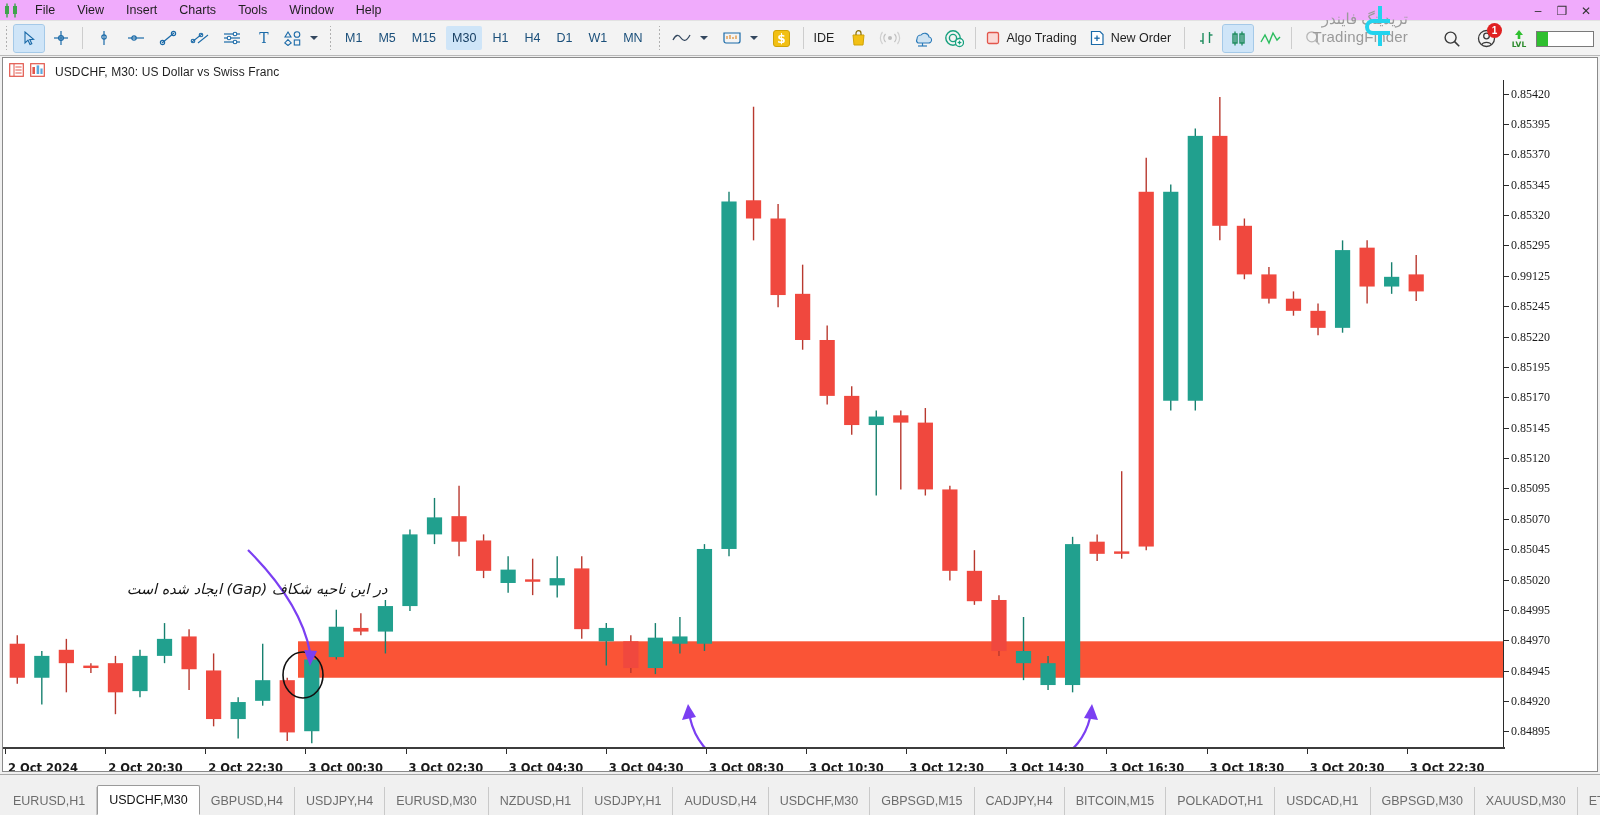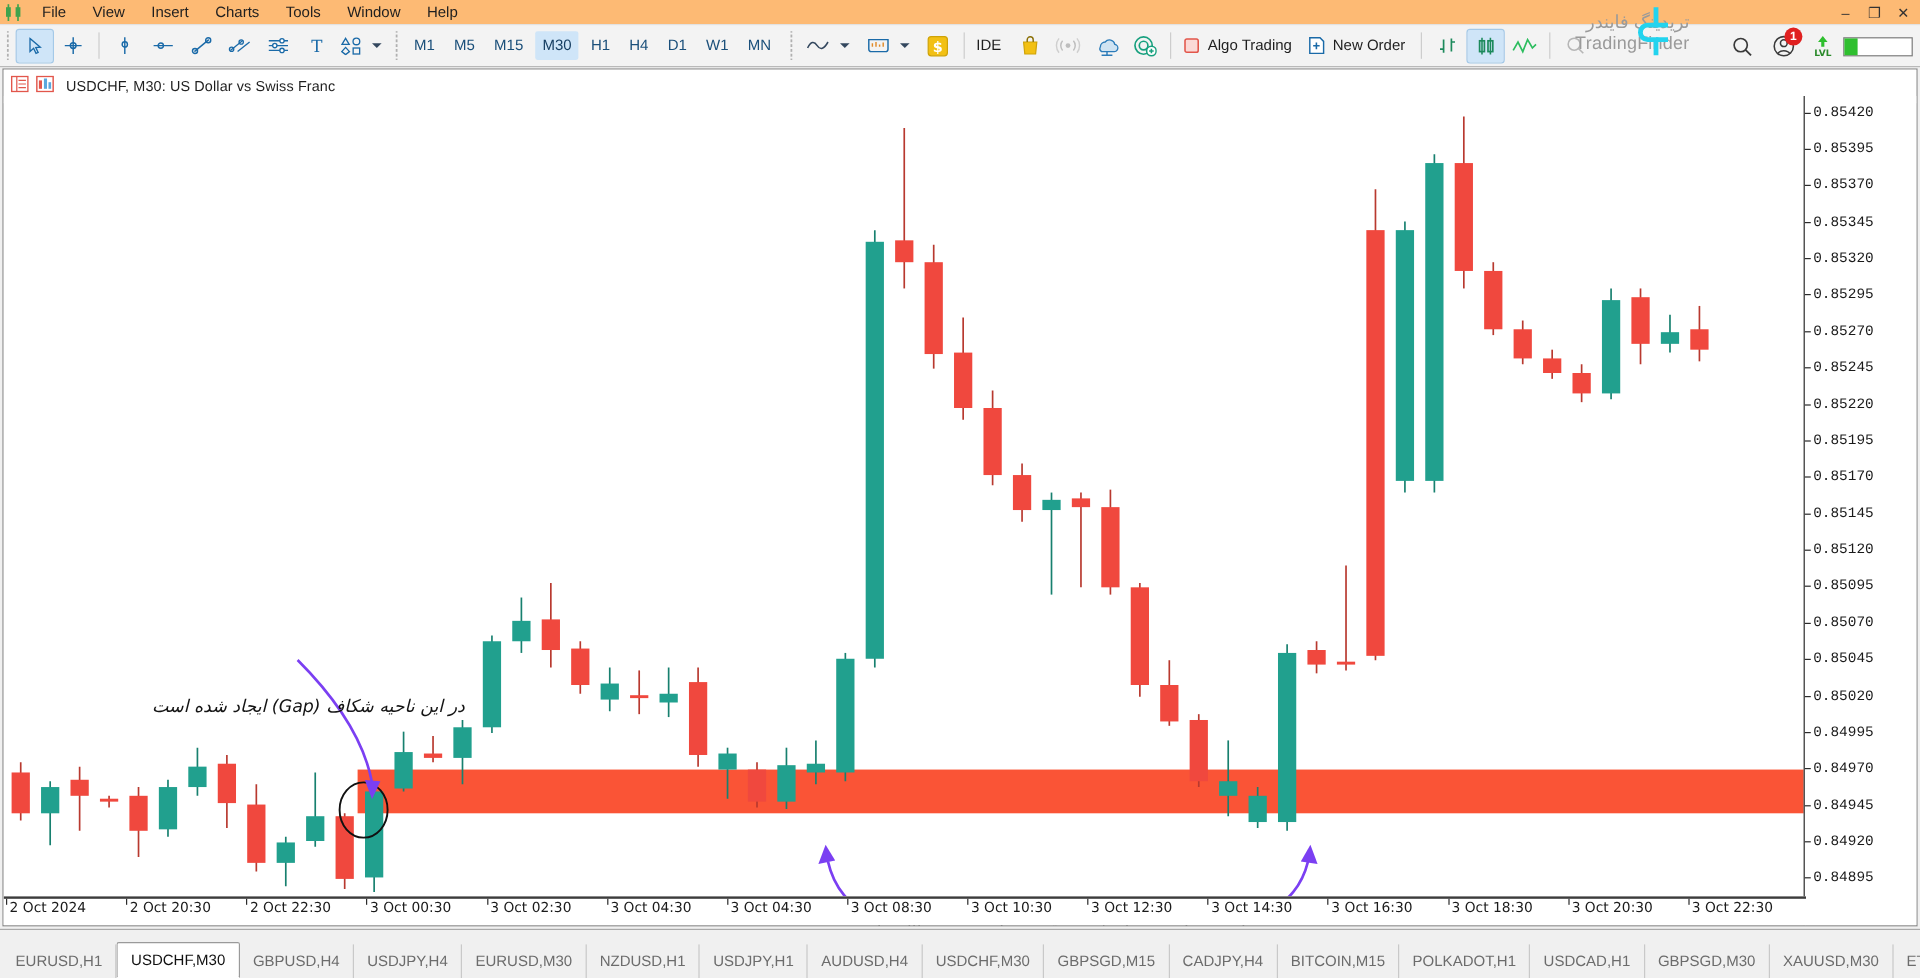--- a/index.html
+++ b/index.html
@@ -9,21 +9,21 @@
     overflow: hidden;
     background: #ffffff;
     font-family: "Liberation Sans", sans-serif;
     -webkit-font-smoothing: antialiased;
   }
   #app { position: relative; width: 1600px; height: 815px; background: #f0f0f0; }
 
   
   .menubar {
     position: absolute; top: 0; left: 0; width: 1600px; height: 21px;
-    background: #fdba74; display: flex; align-items: center;
+    background: #f0abfc; display: flex; align-items: center;
     border-bottom: 1px solid #e2e2e2;
   }
   .app-logo { width: 24px; height: 21px; display: flex; align-items: center; justify-content: center; }
   .menu-item {
     font-size: 12.5px; color: #1f1f1f; padding: 2px 11px; line-height: 17px;
     white-space: nowrap;
   }
 
   
   .wincaption { position: absolute; right: 2px; top: 0; display: flex; height: 21px; align-items: center; }
@@ -91,31 +91,31 @@
   .plot {
     position: absolute; top: 22px; left: 0; right: 0; bottom: 0; background: #fff;
   }
   
   .price-axis {
     position: absolute; top: 0; right: 0; width: 94px; height: 691px;
     border-left: 1px solid #2b2b2b; background: #fff;
   }
   .p-tick { position: absolute; left: 0; width: 100%; height: 0; }
   .p-tick i { position: absolute; left: 0; top: -1px; width: 5px; height: 1px; background: #2b2b2b; }
-  .p-tick span { position: absolute; left: 7px; top: -8px; font-size: 12px; color: #1a1a1a; font-family: Liberation Mono, monospace; }
+  .p-tick span { position: absolute; left: 7px; top: -8px; font-size: 12px; color: #1a1a1a; font-family: Liberation Serif, serif; }
 
   
   .time-axis {
     position: absolute; left: 0; bottom: 0; width: 1502px; height: 24px;
     border-top: 2px solid #3c3c3c; background: #fff;
   }
   .t-tick { position: absolute; top: 0; height: 24px; }
   .t-tick i { position: absolute; left: 0; top: 0; width: 1px; height: 5px; background: #2b2b2b; }
-  .t-tick span { position: absolute; left: 3px; top: 0; font-size: 11.5px; color: #1a1a1a;
-      white-space: nowrap; font-family: "DejaVu Sans", sans-serif; }
+  .t-tick span { position: absolute; left: 3px; top: 12px; font-size: 11.5px; color: #1a1a1a;
+      white-space: nowrap; font-family: "DejaVu Sans", sans-serif; font-weight: bold; }
 
   .canvas-area { position: absolute; left: 0; top: 0; width: 1502px; height: 667px; }
   svg.candles { position: absolute; left: 0; top: 0; width: 1502px; height: 667px; }
 
   .annot {
     position: absolute; font-size: 14.5px; color: #141414; direction: rtl; text-align: center;
     line-height: 22px; white-space: pre-line;
     font-family: "DejaVu Sans", sans-serif;
   }
   #annot-gap { left: 104px; top: 498px; width: 300px; font-style: italic; }
@@ -578,21 +578,21 @@
           <div class="p-tick" style="top: 136.073px;">
             <i></i>
             <span>0.85320</span>
           </div>
           <div class="p-tick" style="top: 166.446px;">
             <i></i>
             <span>0.85295</span>
           </div>
           <div class="p-tick" style="top: 196.82px;">
             <i></i>
-            <span>0.85270</span>
+            <span>0.99125</span>
           </div>
           <div class="p-tick" style="top: 227.193px;">
             <i></i>
             <span>0.85245</span>
           </div>
           <div class="p-tick" style="top: 257.566px;">
             <i></i>
             <span>0.85220</span>
           </div>
           <div class="p-tick" style="top: 287.94px;">

